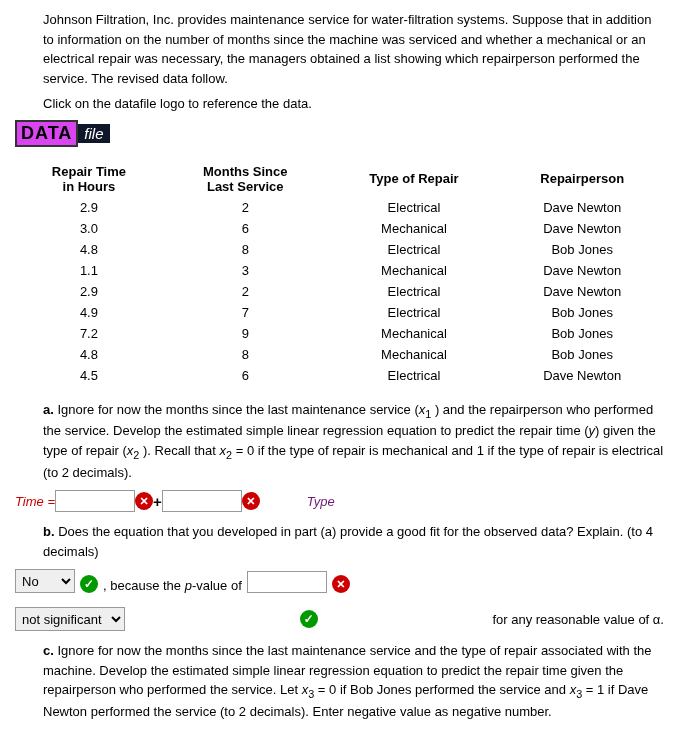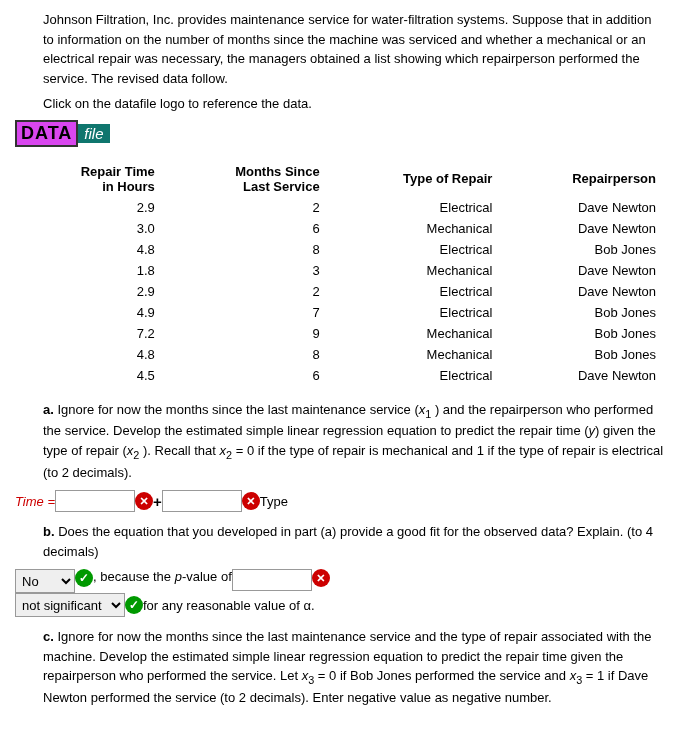--- a/index.html
+++ b/index.html
@@ -21,34 +21,34 @@
     .data-logo-data {
       background: #d946ef;
       border: 2px solid #333;
       font-weight: bold;
       font-size: 18px;
       padding: 1px 4px;
       color: #000;
       letter-spacing: 1px;
     }
     .data-logo-file {
-      background: #0f766e;
+      background: #0f172a;
       color: #fff;
       font-size: 15px;
       padding: 1px 6px;
       font-style: italic;
     }
     table {
       width: 100%;
       border-collapse: collapse;
       margin-bottom: 14px;
     }
     th, td {
       padding: 3px 8px;
-      text-align: right;
+      text-align: center;
     }
     th {
       font-weight: bold;
     }
     td { font-size: 13px; }
     .section-text {
       margin-bottom: 8px;
       line-height: 1.5;
     }
     .equation-row {
@@ -81,22 +81,23 @@
       font-size: 11px;
       font-weight: bold;
       cursor: pointer;
     }
     .plus-sign {
       font-size: 15px;
       font-weight: bold;
     }
     .part-b-row {
       display: flex;
-      align-items: flex-start;
-      margin-bottom: 0;
+      align-items: flex-end;
+      gap: 5px;
+      margin-bottom: 14px;
       flex-wrap: wrap;
     }
     .select-no {
       height: 24px;
       font-size: 13px;
       border: 1px solid #999;
       padding: 0 2px;
       min-width: 60px;
     }
     .check-icon {
@@ -115,30 +116,31 @@
       width: 80px;
       height: 22px;
       border: 1px solid #999;
       padding: 1px 3px;
       font-size: 13px;
     }
     .part-b-row2 {
       display: flex;
       align-items: center;
       margin-bottom: 10px;
+      justify-content: space-between;
     }
     .select-notsig {
       height: 24px;
       font-size: 13px;
       border: 1px solid #999;
       padding: 0 2px;
       min-width: 110px;
     }
     .highlight { color: #c00; font-style: italic; }
-    .person-italic { color: #000000; }
+    .person-italic { font-style: italic; color: #701a75; margin-left: 47px; }
   </style>
 </head>
 <body>
 
 
 
 
 <p>Johnson Filtration, Inc. provides maintenance service for water-filtration systems. Suppose that in addition to information on the number of months since the machine was serviced and whether a mechanical or an electrical repair was necessary, the managers obtained a list showing which repairperson performed the service. The revised data follow.</p>
 <p>Click on the datafile logo to reference the data.</p>
 
@@ -171,21 +173,21 @@
         <td>Mechanical</td>
         <td>Dave Newton</td>
       </tr>
       <tr>
         <td>4.8</td>
         <td>8</td>
         <td>Electrical</td>
         <td>Bob Jones</td>
       </tr>
       <tr>
-        <td>1.8</td>
+        <td>1.1</td>
         <td>3</td>
         <td>Mechanical</td>
         <td>Dave Newton</td>
       </tr>
       <tr>
         <td>2.9</td>
         <td>2</td>
         <td>Electrical</td>
         <td>Dave Newton</td>
       </tr>

